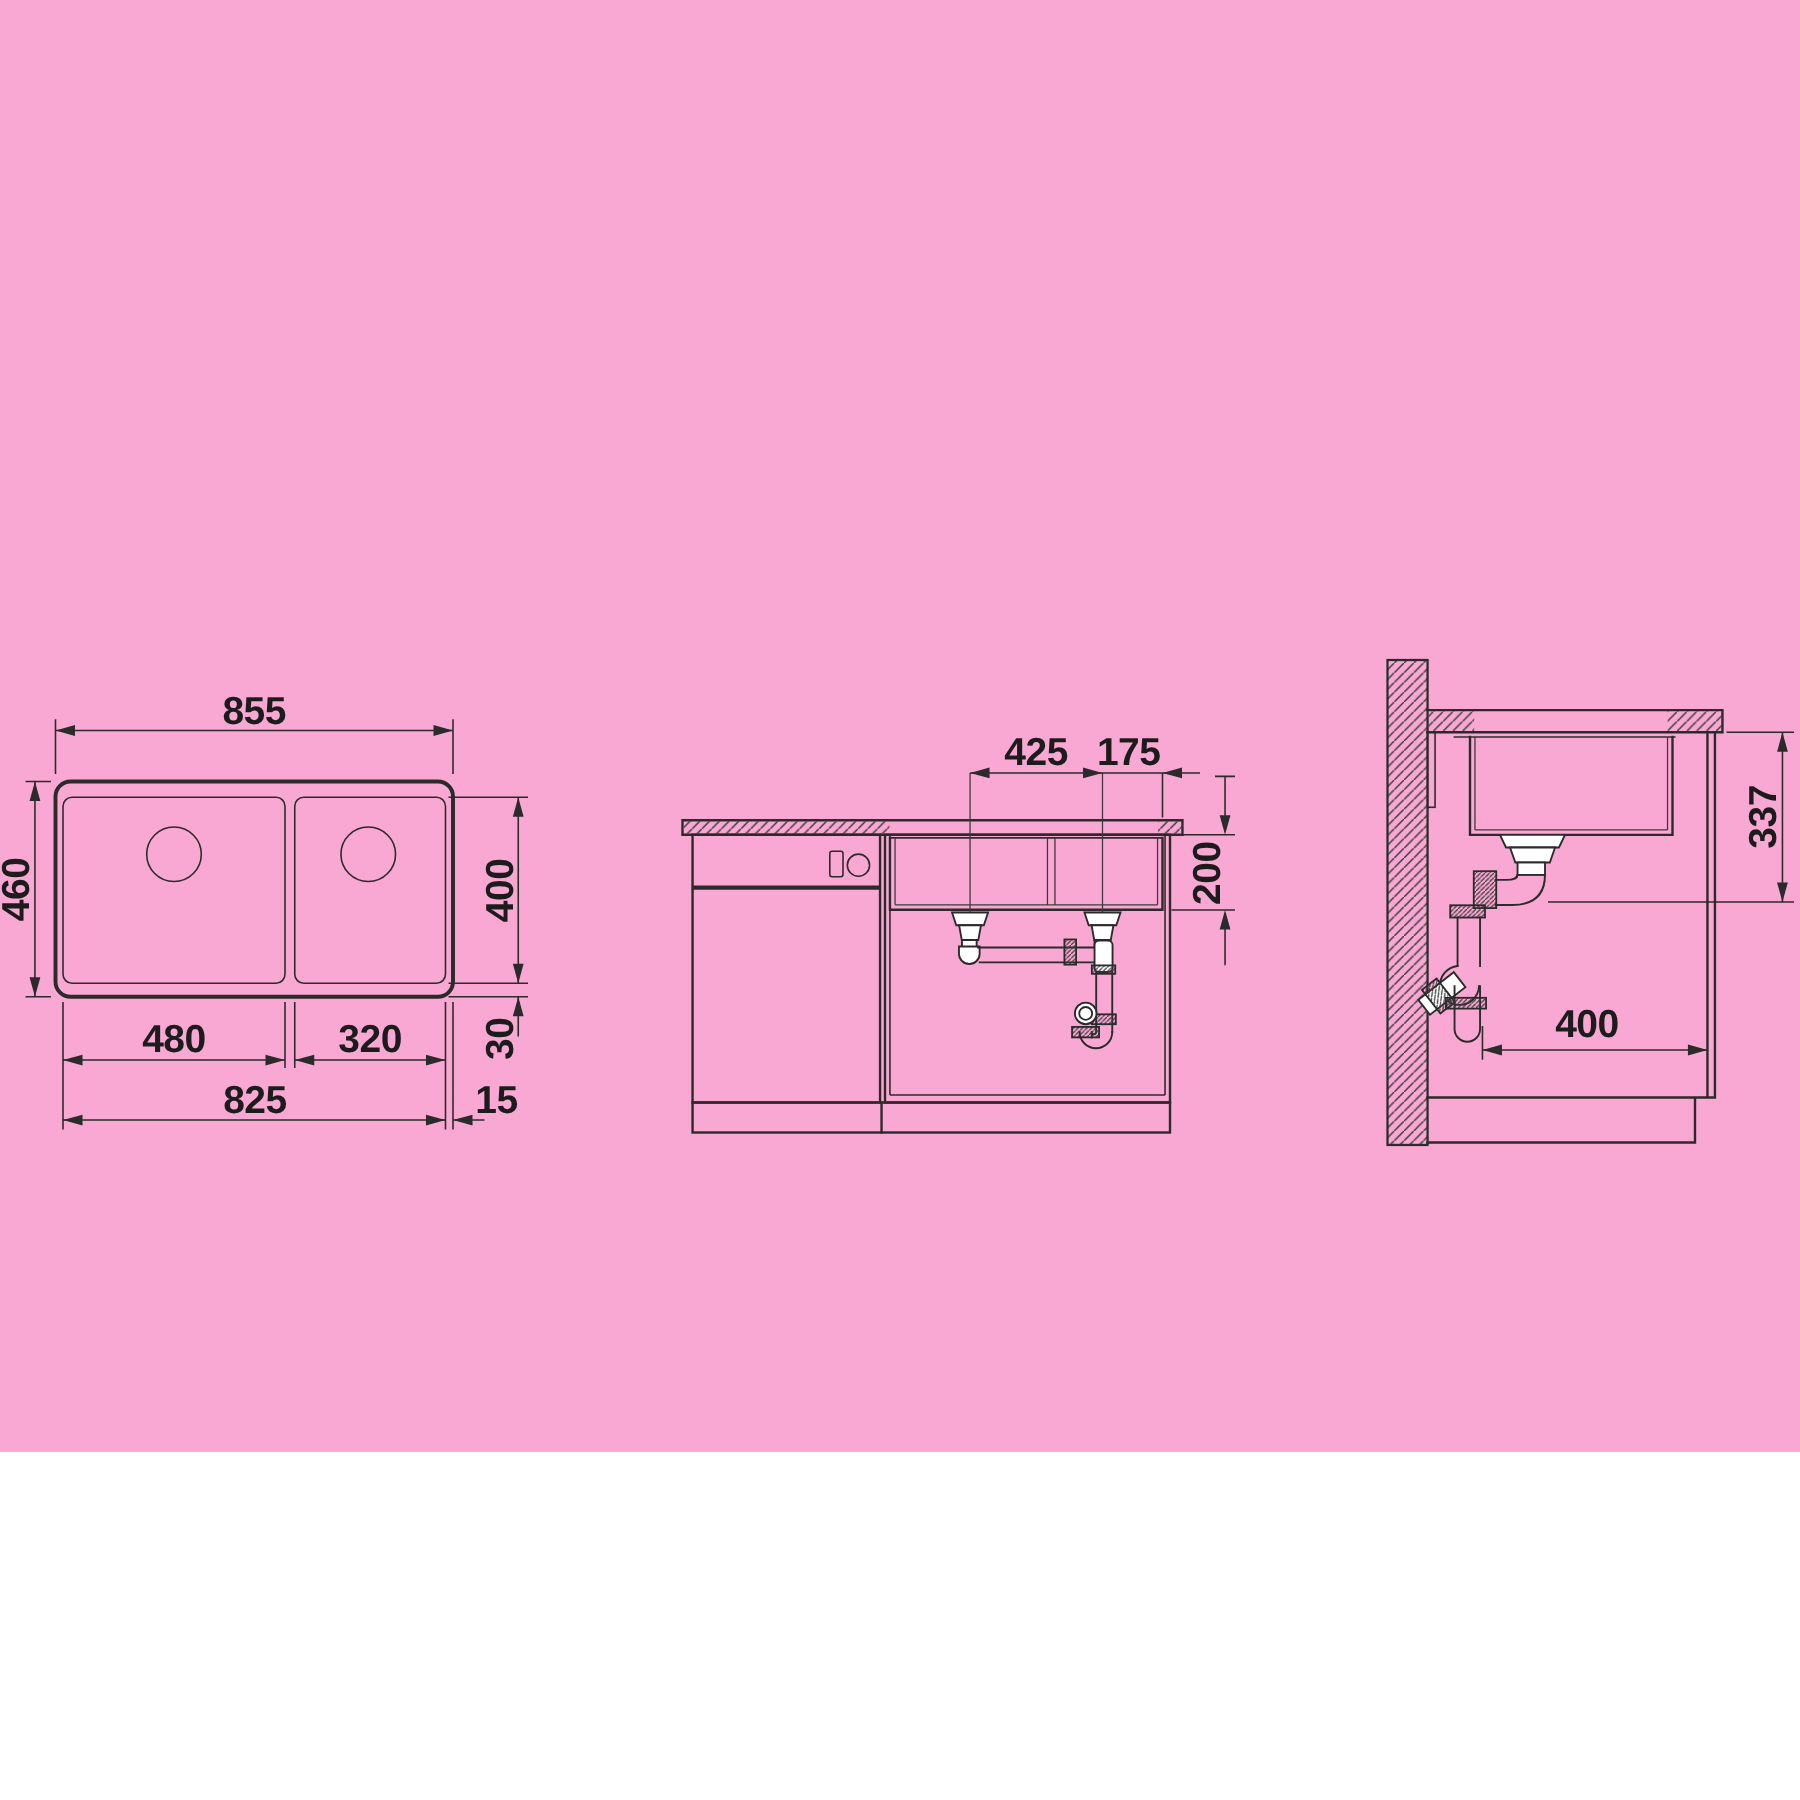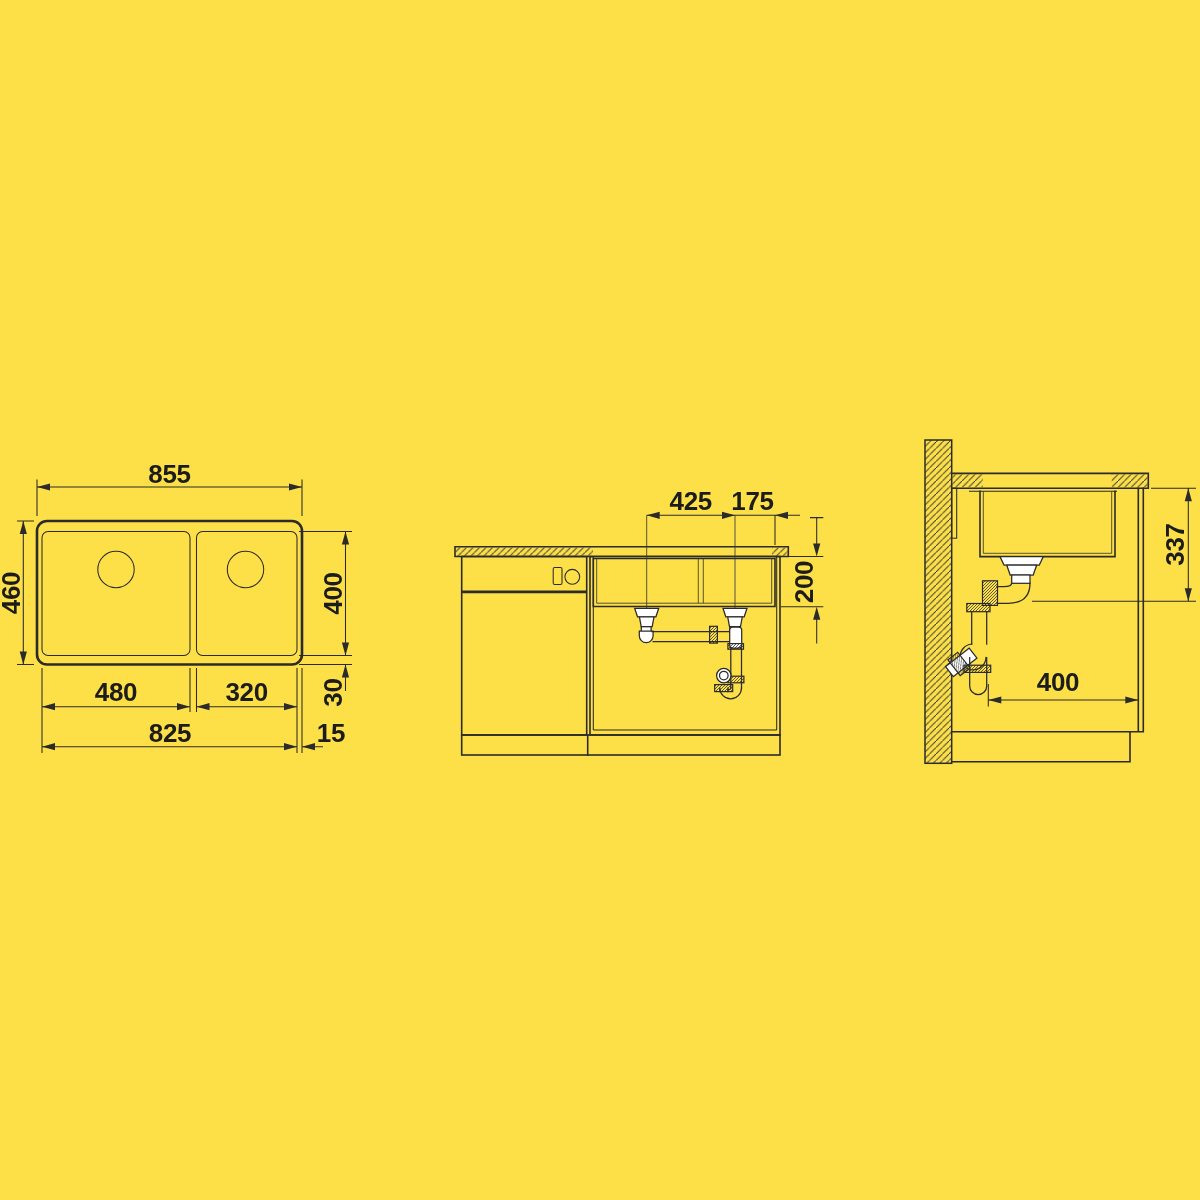--- a/index.html
+++ b/index.html
@@ -1,16 +1,16 @@
 <!DOCTYPE html>
 <html><head>
 <meta charset="utf-8">
 <style>
   html,body{margin:0;padding:0;background:#ffffff;}
-  .page{position:relative;width:1200px;height:1200px;background:#fde047;overflow:hidden;
+  .page{position:relative;width:1200px;height:968px;background:#f9a8d4;overflow:hidden;
         font-family:"Liberation Sans",sans-serif;text-align:right;}
   svg{display:block;}
   .ln  {stroke:#2b2b2b;fill:none;stroke-width:1.6;stroke-linecap:square;}
   .lnh {stroke:#2b2b2b;fill:none;stroke-width:2.6;stroke-linecap:square;}
   .lnt {stroke:#2b2b2b;fill:none;stroke-width:1.05;stroke-linecap:butt;}
   .lnx {stroke:#3a3a3a;fill:none;stroke-width:0.85;stroke-linecap:butt;}
   .lnp {stroke:#2b2b2b;fill:none;stroke-width:1.25;stroke-linecap:square;}
   .wfill{fill:#ffffff;stroke:#2b2b2b;stroke-width:1.25;}
   .nut {fill:url(#hatchB);stroke:#2b2b2b;stroke-width:1.2;}
   .arr {fill:#2b2b2b;stroke:none;}

